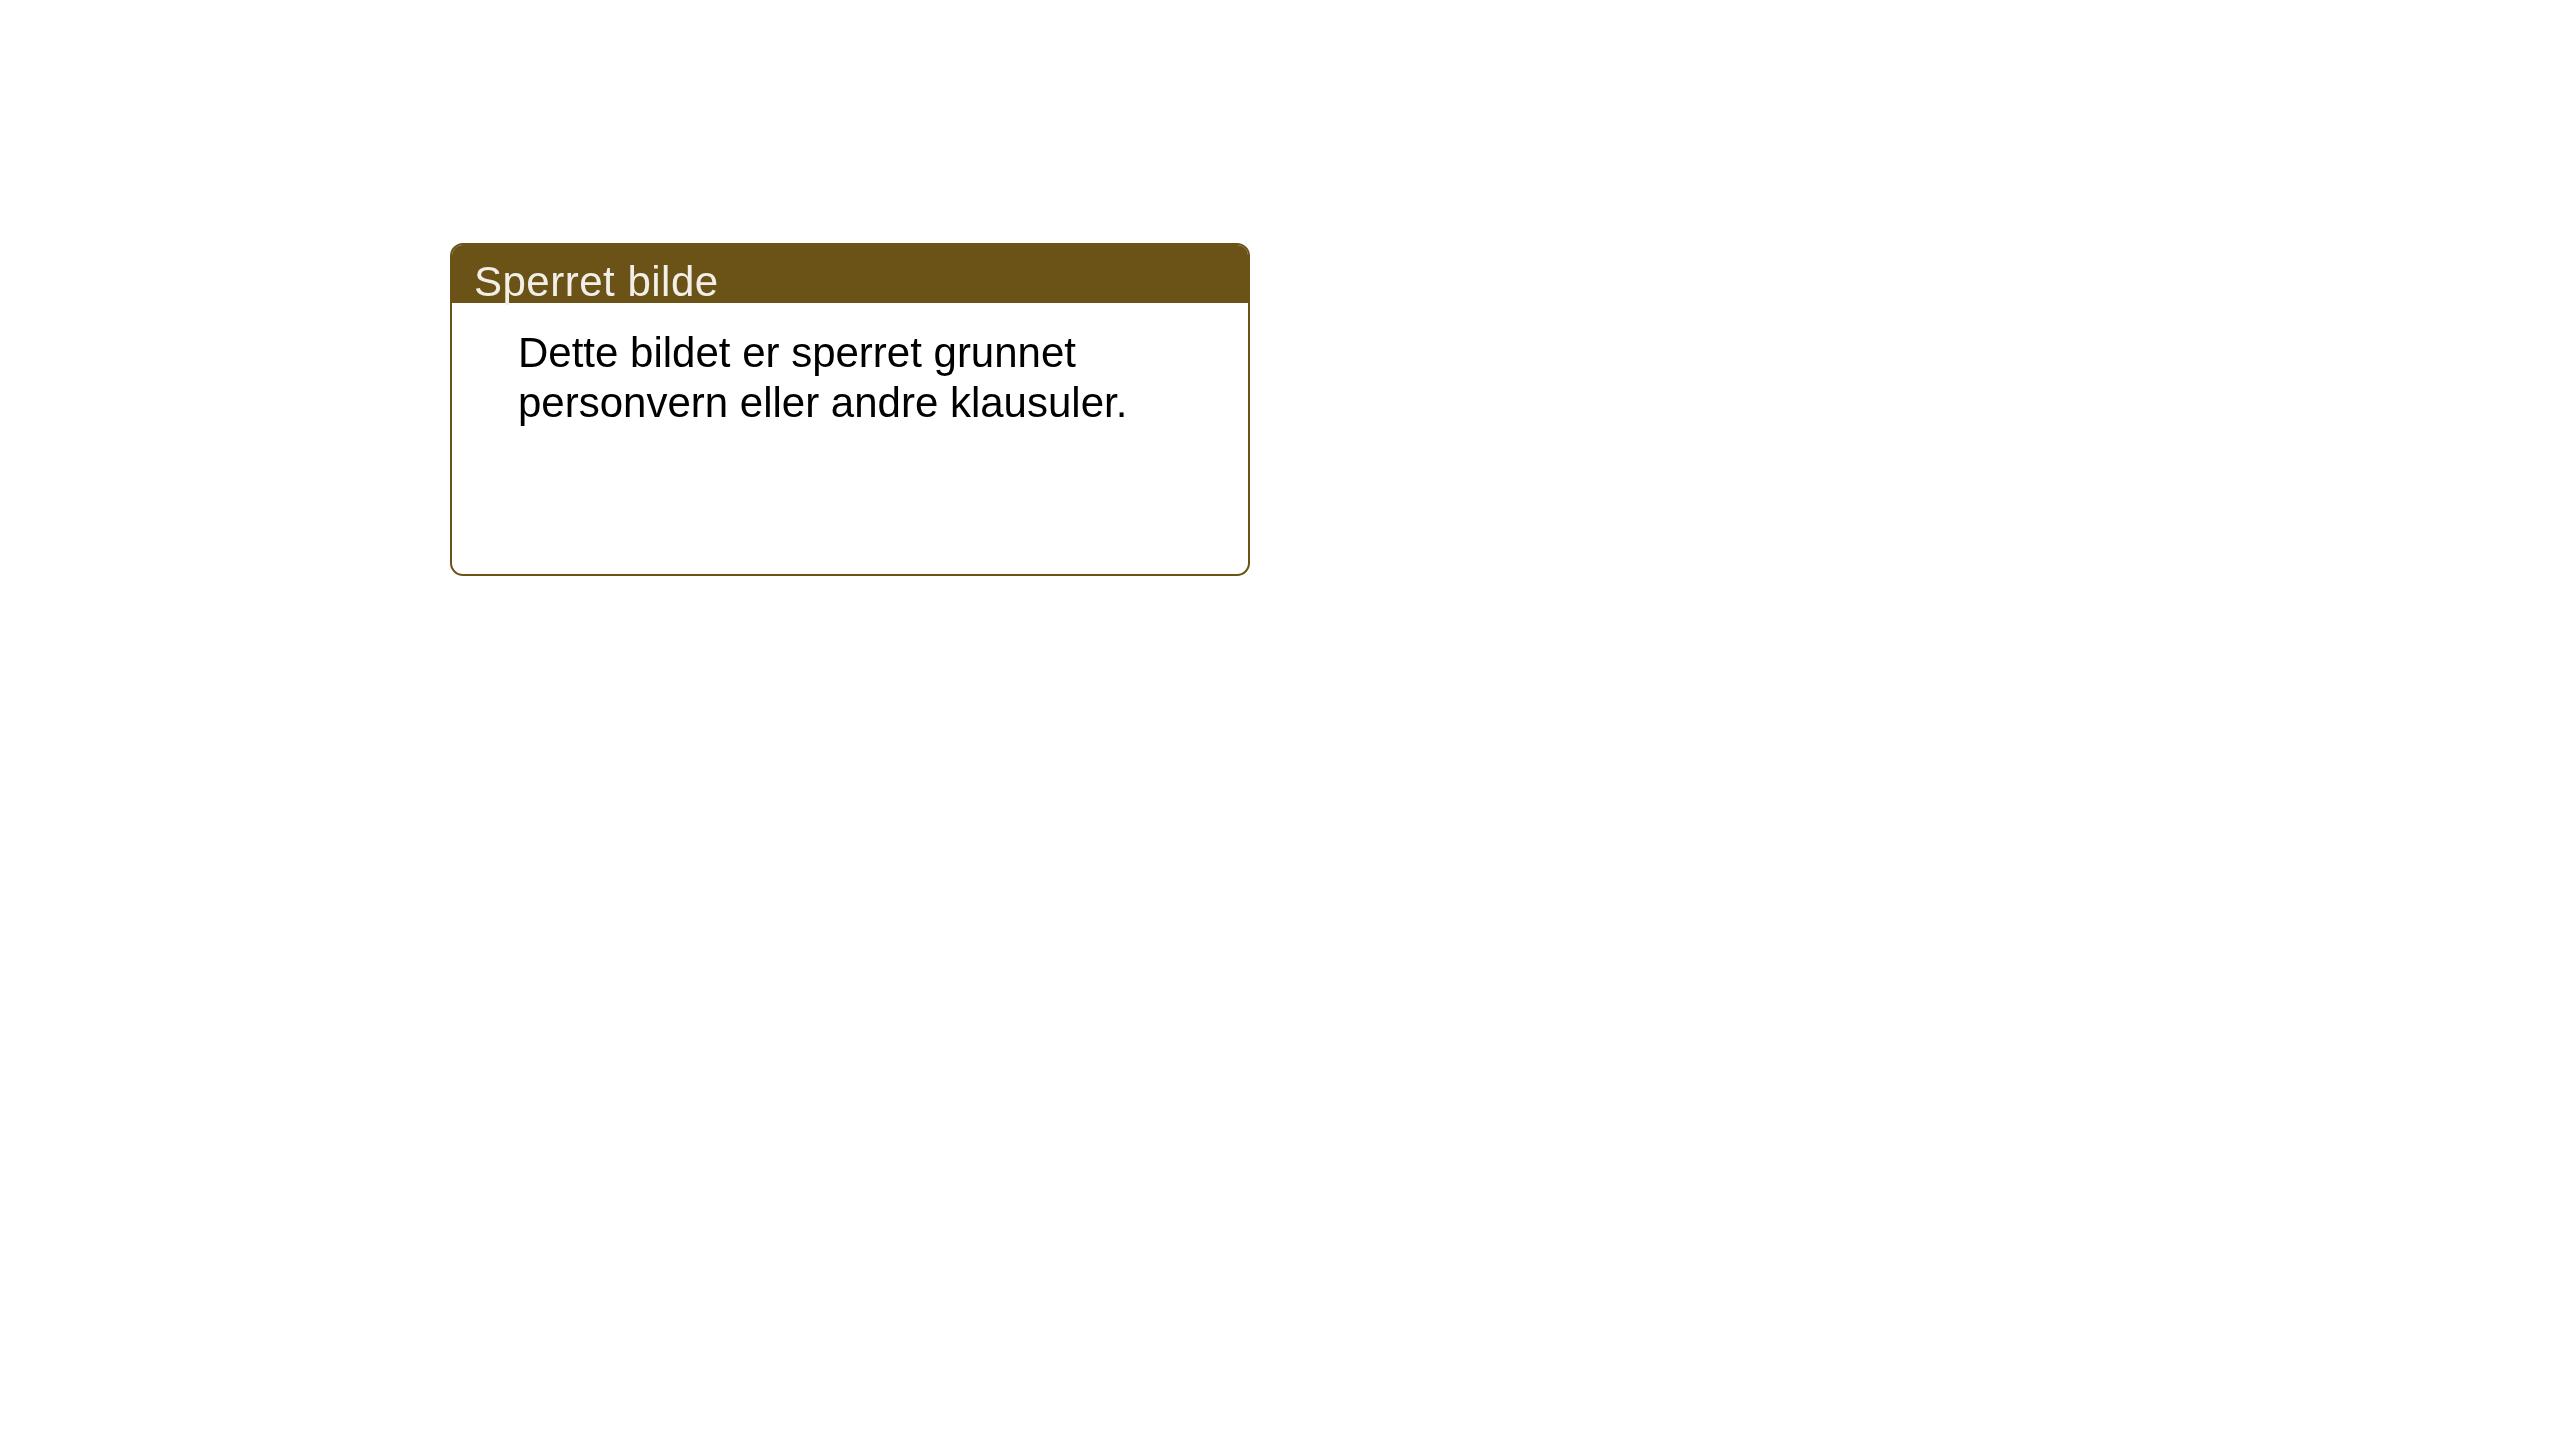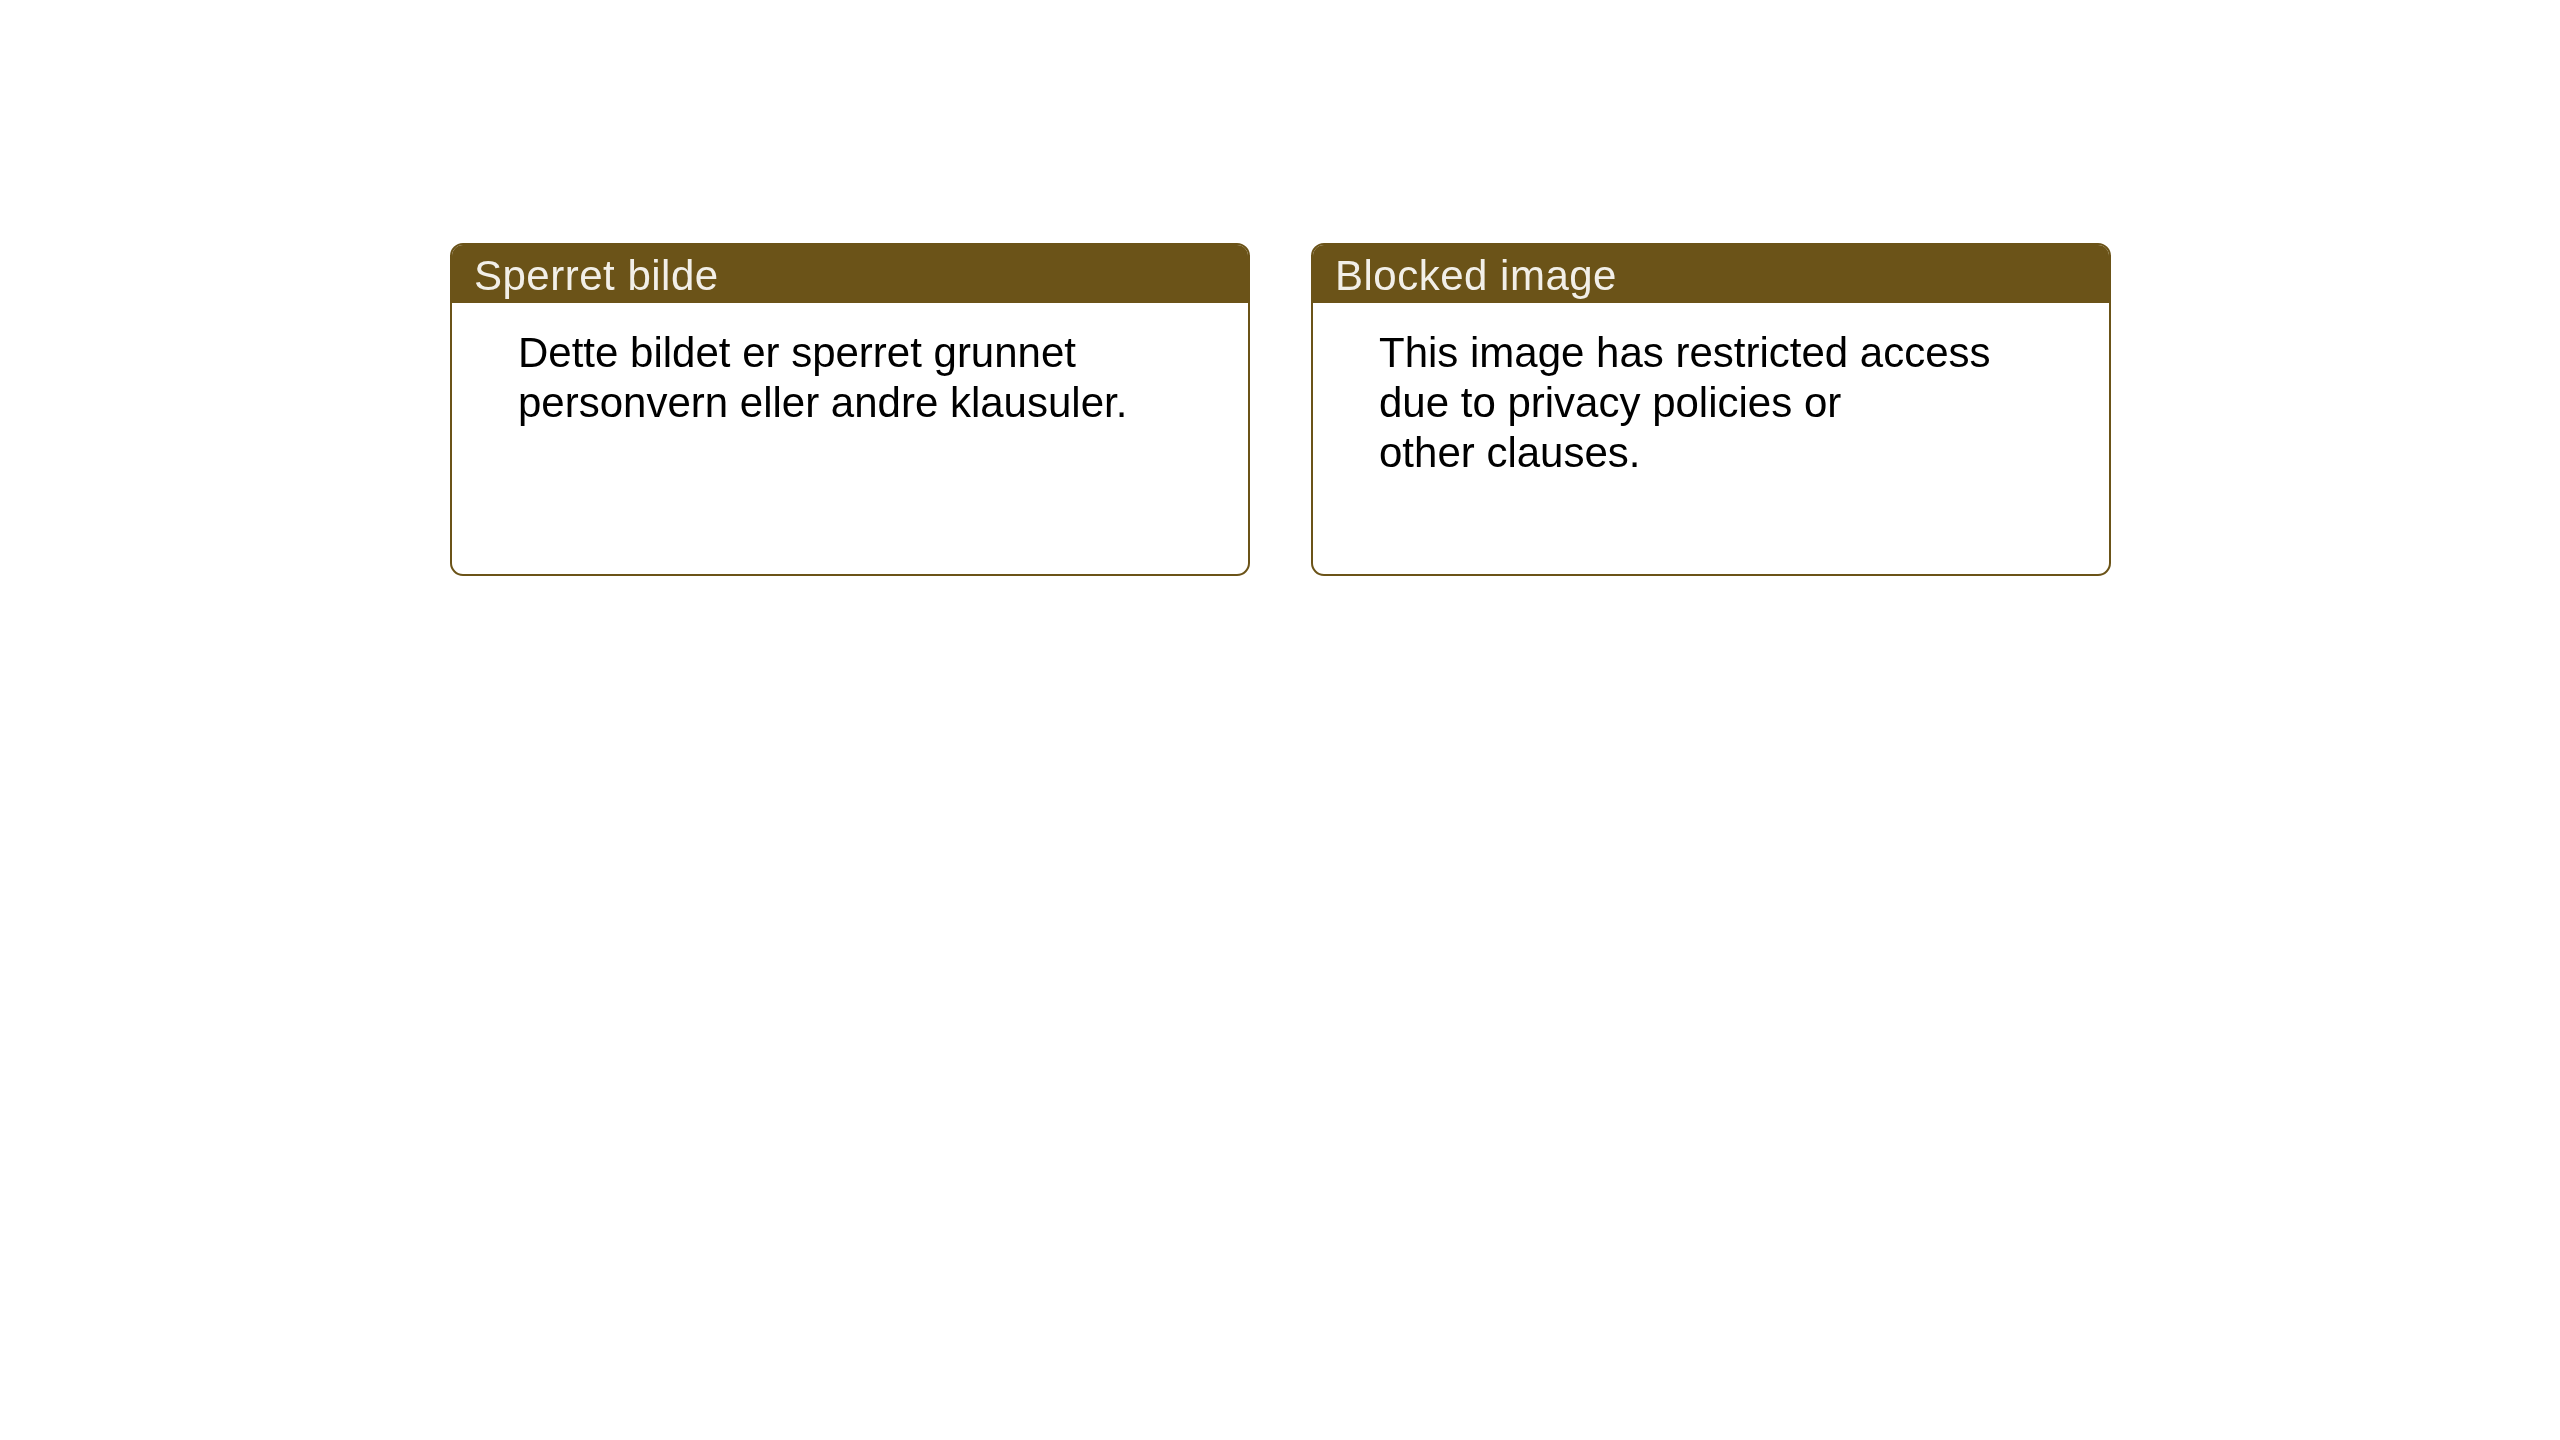--- a/index.html
+++ b/index.html
@@ -31,21 +31,21 @@
     border-radius: 13px;
     background: #ffffff;
     overflow: hidden;
   }
   .notice-card.card-1 { left: 450px; }
   .notice-card.card-2 { left: 1311px; }
   .card-header {
     height: 58px;
     background: var(--header-bg);
     display: flex;
-    align-items: center;
+    align-items: flex-end;
     padding: 3px 22px 0 22px;
   }
   .card-title {
     color: var(--title-text);
     font-size: 42px;
     line-height: 1;
     letter-spacing: 0.5px;
     white-space: nowrap;
   }
   .card-body {
@@ -67,24 +67,14 @@
   <div class="notice-card card-1">
     <div class="card-header">
       <span class="card-title">Sperret bilde</span>
     </div>
     <div class="card-body">
       <span class="card-body-text">Dette bildet er sperret grunnet
 personvern eller andre klausuler.</span>
     </div>
   </div>
 
-  <div class="notice-card card-2">
-    <div class="card-header">
-      <span class="card-title">Blocked image</span>
-    </div>
-    <div class="card-body">
-      <span class="card-body-text">This image has restricted access
-due to privacy policies or
-other clauses.</span>
-    </div>
-  </div>
 
 </div>
 
 </body></html>

